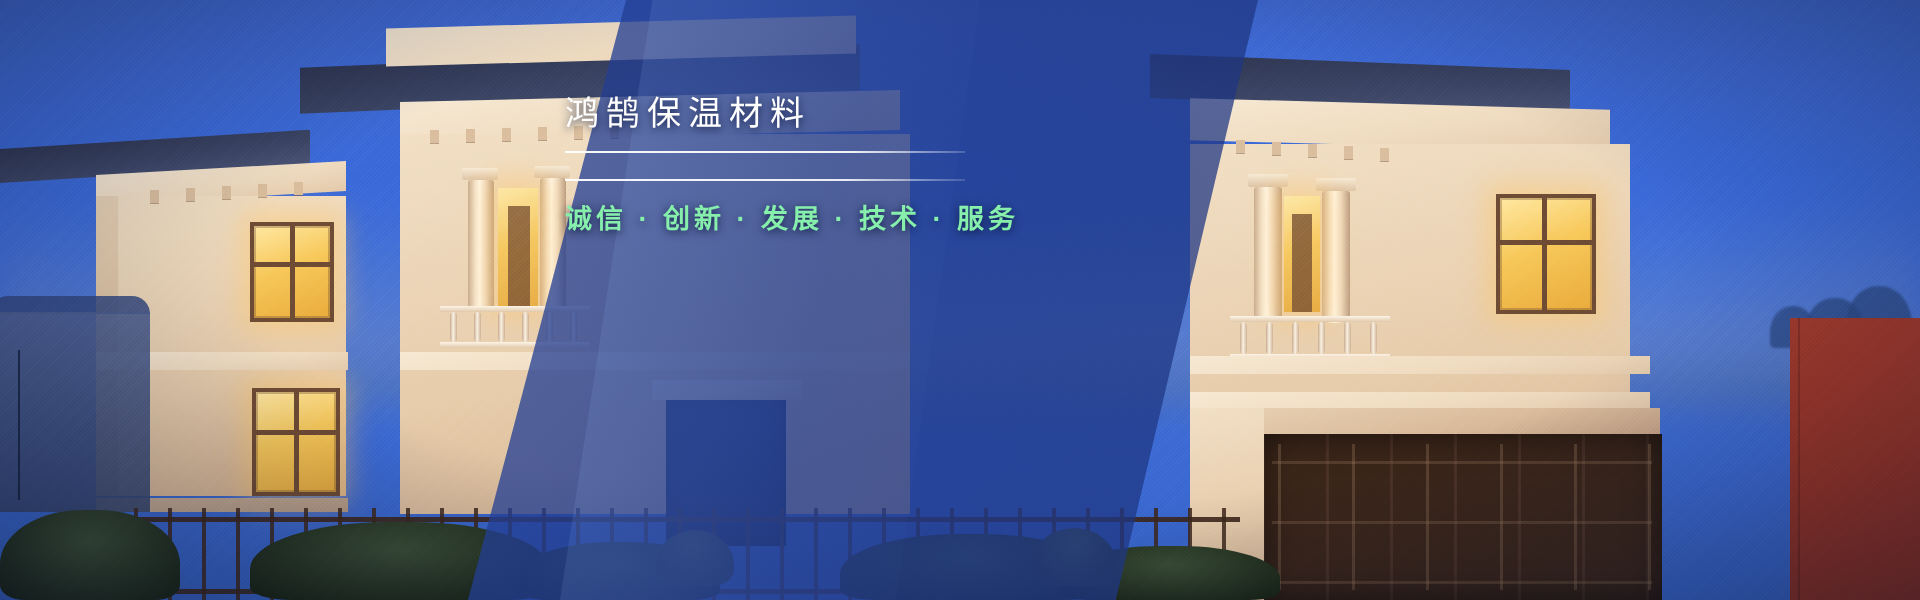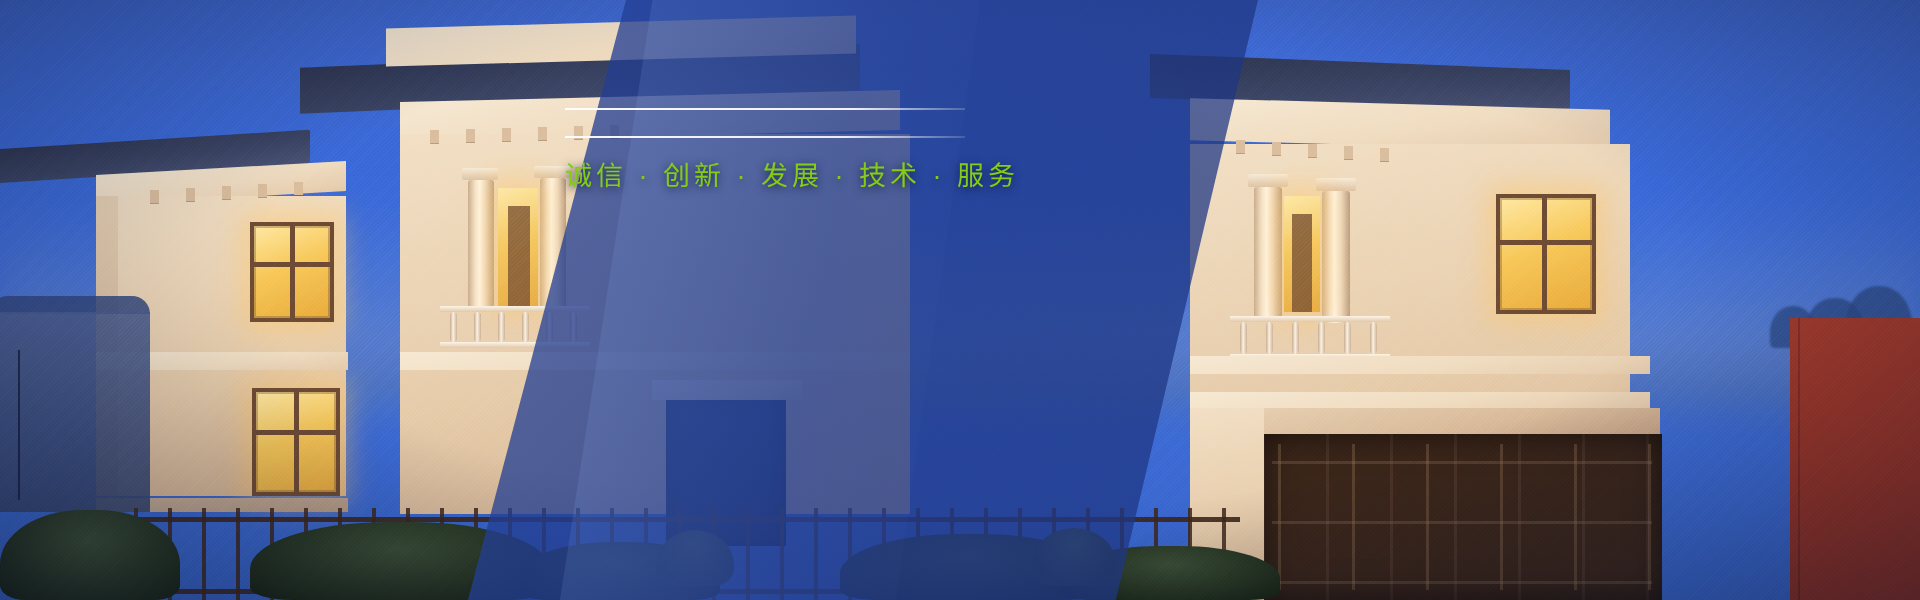--- a/index.html
+++ b/index.html
@@ -225,22 +225,22 @@
   }
   .headline .ln{ display:block; }
   .rule2{
     margin:26px 0 16px 0;
     width:400px; height:2px;
     background:linear-gradient(90deg, rgba(255,255,255,.96) 0%, rgba(255,255,255,.88) 70%, rgba(255,255,255,.14) 100%);
   }
   .tagline{
     font-size:27px;
     letter-spacing:4px;
-    color:#84cc16;
-    font-weight:400;
+    color:#86efac;
+    font-weight:700;
     white-space:nowrap;
     text-shadow:0 2px 10px rgba(8,18,52,.85);
   }
 </style>
 </head>
 <body>
 
 <div class="banner">
 
   <div class="sky"></div>
@@ -377,20 +377,21 @@
   <div class="hatch"></div>
   <div class="vignette"></div>
 
   <div class="overlay-panel">
     <div class="overlay-shape"></div>
     <div class="overlay-glow"></div>
   </div>
 
   <div class="copy">
 
+    <div class="brand">鸿鹄保温材料</div>
 
     <div class="rule"></div>
 
 
     <div class="rule2"></div>
 
     <div class="tagline">诚信 · 创新 · 发展 · 技术 · 服务</div>
   </div>
 
 </div>

